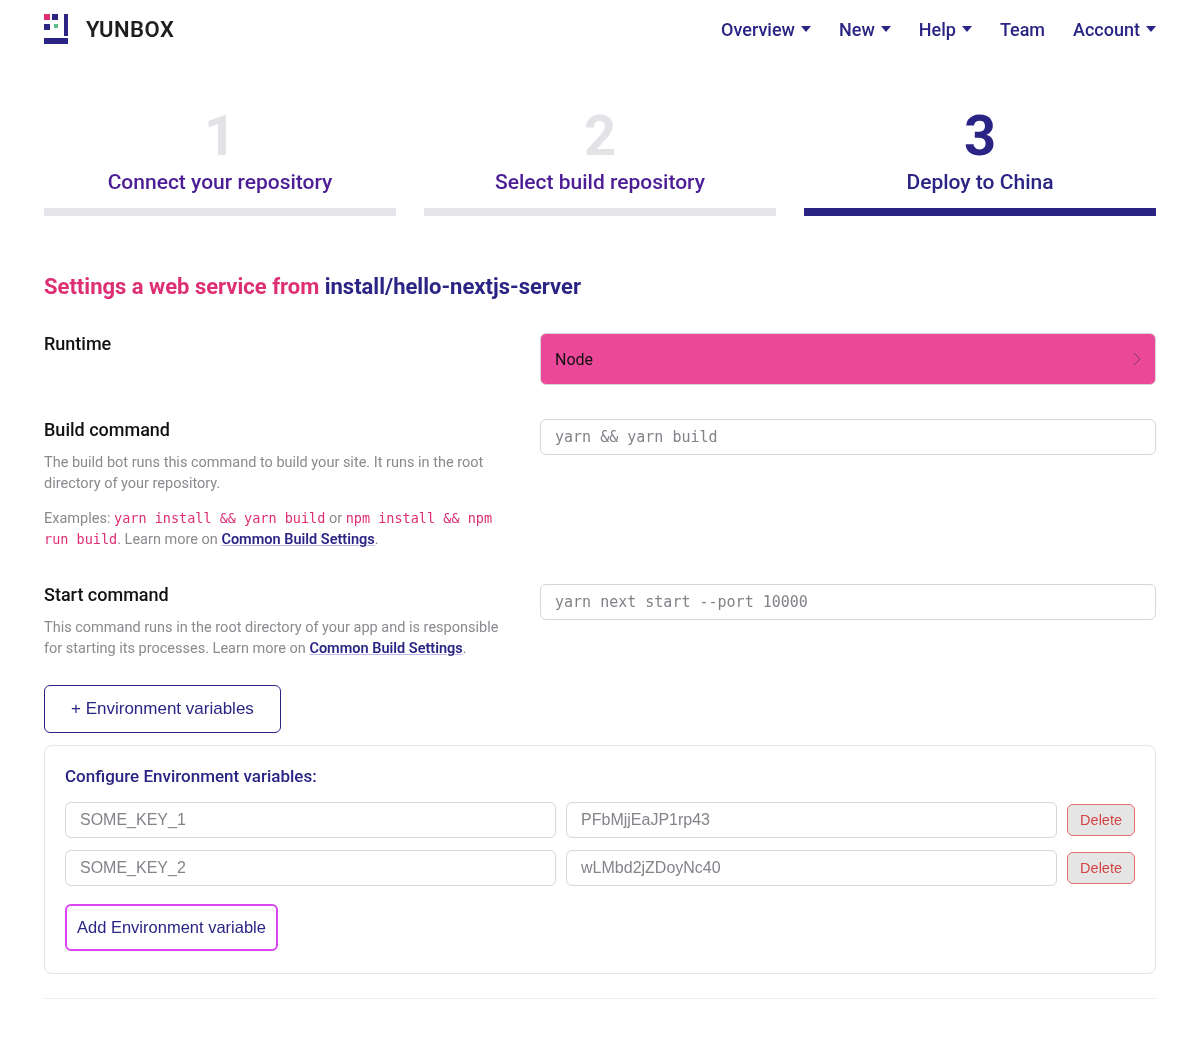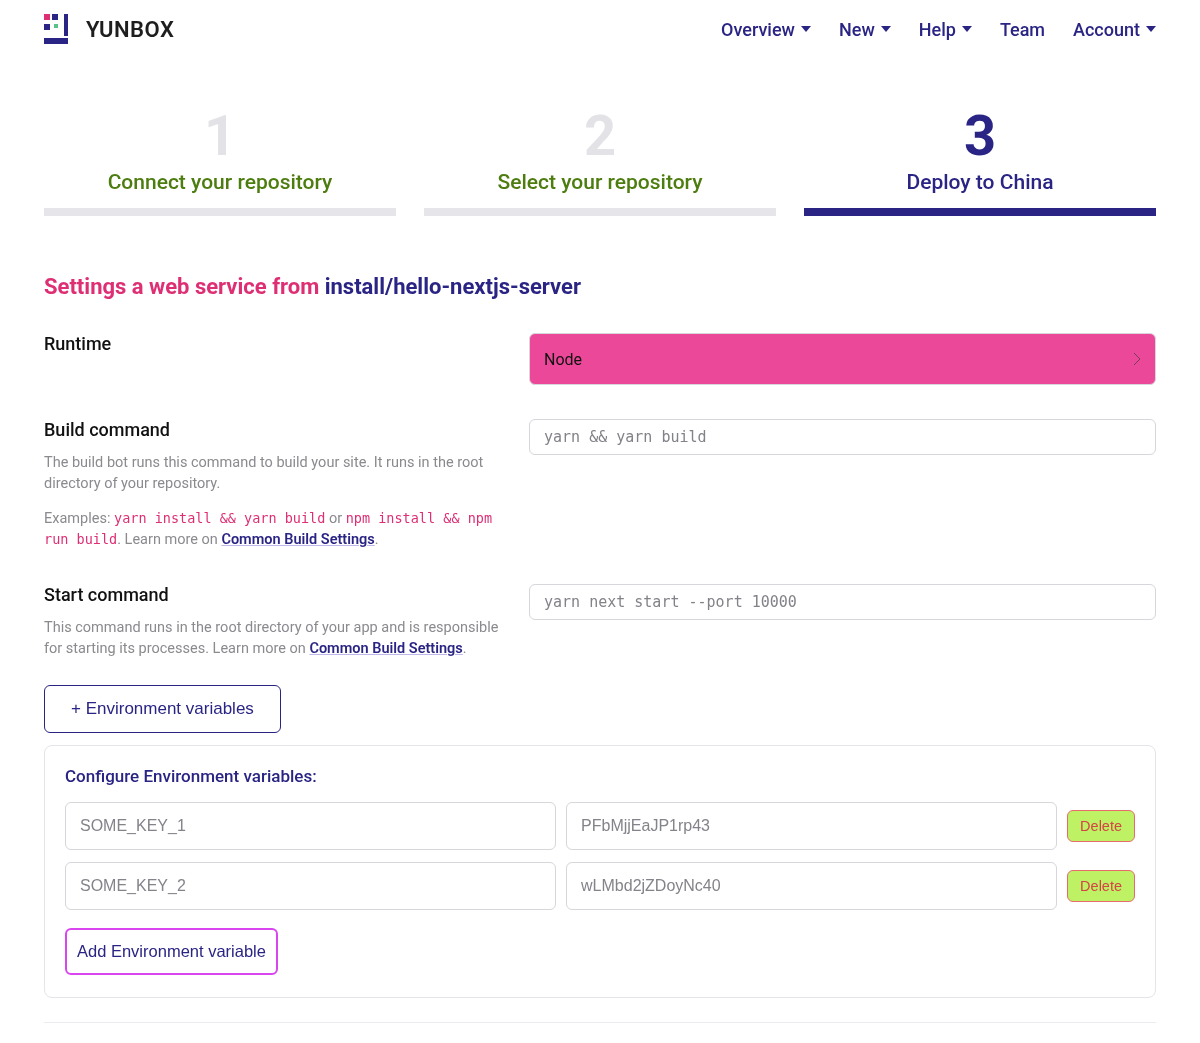--- a/index.html
+++ b/index.html
@@ -40,34 +40,34 @@
   .step { flex: 1; text-align: center; }
   .step-num {
     font-size: 56px;
     font-weight: 700;
     color: #e3e3e7;
     line-height: 1;
   }
   .step-label {
     font-size: 21px;
     font-weight: 500;
-    color: #4d7c0f;
+    color: #4c1d95;
     margin-top: 6px;
     margin-bottom: 14px;
   }
   .step-bar { height: 8px; background: #e5e5ea; }
   .step.active .step-num { color: #2a2484; }
   .step.active .step-label { color: #2a2484; }
   .step.active .step-bar { background: #2a2484; }
   
   .page-heading { margin-top: 58px; font-size: 22px; font-weight: 700; }
   .page-heading .prefix { color: #de2f74; }
   .page-heading .repo { color: #2a2484; }
   
-  .form-row { display: flex; gap: 17px; margin-top: 34px; align-items: flex-start; }
+  .form-row { display: flex; gap: 28px; margin-top: 34px; align-items: flex-start; }
   .form-left { width: 468px; flex-shrink: 0; }
   .form-right { flex: 1; }
   .field-label { font-size: 18px; font-weight: 500; color: #111; }
   .field-help {
     font-size: 14.5px; color: #8a8a8f; margin-top: 12px; line-height: 1.45;
   }
   .field-help .link { color: #2a2484; text-decoration: underline; text-decoration-color: #bfb7ea; font-weight: 600; cursor: pointer; }
   .field-help code { font-family: ui-monospace, SFMono-Regular, Menlo, monospace; font-size: 13.5px; color: #de2f74; }
   .select-wrap {
     position: relative;
@@ -114,30 +114,30 @@
     border-radius: 8px;
     padding: 20px 20px 22px 20px;
     margin-top: 12px;
   }
   .env-title { color: #2a2484; font-size: 17px; font-weight: 500; margin-bottom: 16px; }
   .env-row { display: flex; gap: 10px; align-items: center; margin-bottom: 12px; }
   .env-input {
     flex: 1;
     border: 1px solid #d6d6db;
     border-radius: 6px;
-    height: 48px;
+    height: 36px;
     padding: 0 14px;
     font-size: 16px;
     color: #83838a;
     background: #fff;
   }
   .delete-btn {
     border: 1px solid #e86b6b;
     color: #d34545;
-    background: #bef264;
+    background: #e5e5e5;
     border-radius: 6px;
     padding: 7px 12px;
     font-size: 14.5px;
     cursor: pointer;
   }
   .add-env-btn {
     border: 2px solid #d946ef;
     color: #2a2484;
     background: #fff;
     border-radius: 6px;
@@ -191,21 +191,21 @@
 
   
   <div class="steps">
     <div class="step">
       <div class="step-num">1</div>
       <div class="step-label">Connect your repository</div>
       <div class="step-bar"></div>
     </div>
     <div class="step">
       <div class="step-num">2</div>
-      <div class="step-label">Select your repository</div>
+      <div class="step-label">Select build repository</div>
       <div class="step-bar"></div>
     </div>
     <div class="step active">
       <div class="step-num">3</div>
       <div class="step-label">Deploy to China</div>
       <div class="step-bar"></div>
     </div>
   </div>
 
   

